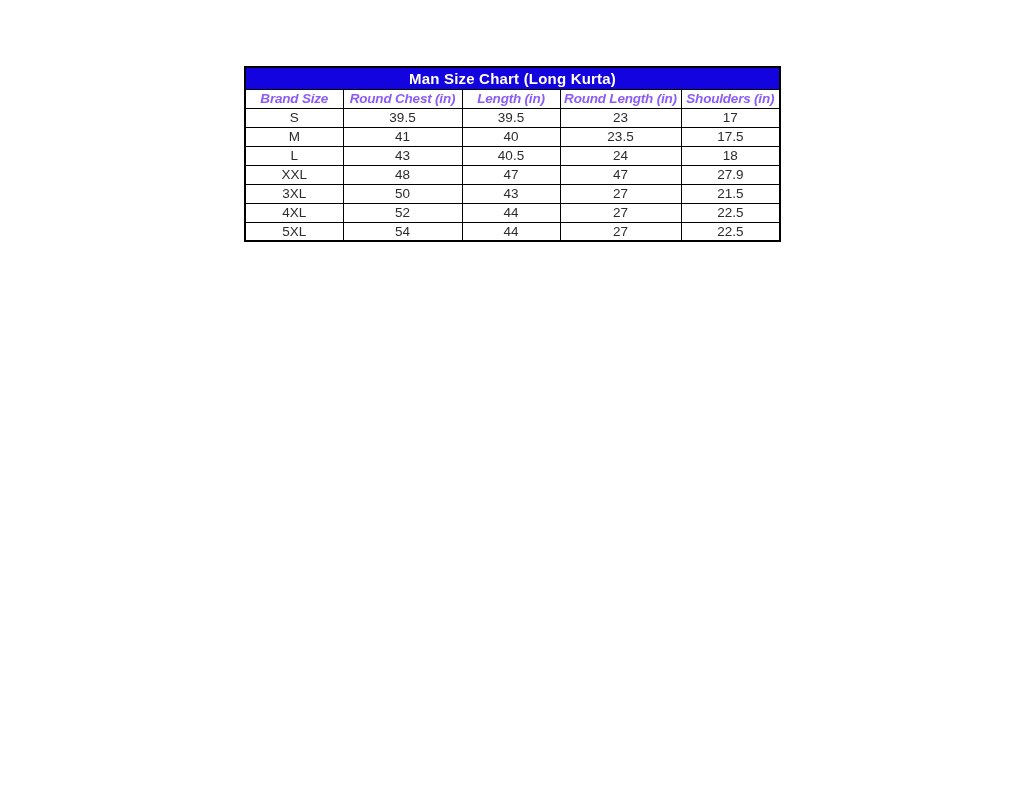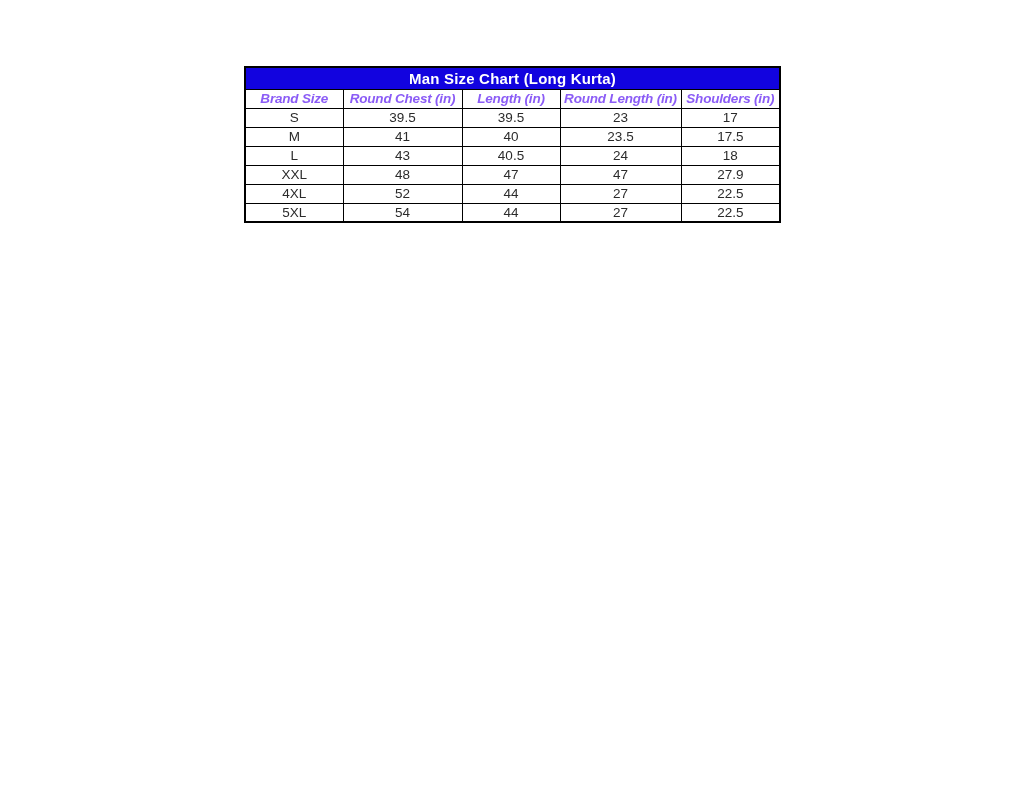--- a/index.html
+++ b/index.html
@@ -109,20 +109,27 @@
         <td>18</td>
       </tr>
       <tr class="data-row">
         <td>XXL</td>
         <td>48</td>
         <td>47</td>
         <td>47</td>
         <td>27.9</td>
       </tr>
       <tr class="data-row">
+        <td>3XL</td>
+        <td>50</td>
+        <td>43</td>
+        <td>27</td>
+        <td>21.5</td>
+      </tr>
+      <tr class="data-row">
         <td>4XL</td>
         <td>52</td>
         <td>44</td>
         <td>27</td>
         <td>22.5</td>
       </tr>
       <tr class="data-row">
         <td>5XL</td>
         <td>54</td>
         <td>44</td>

